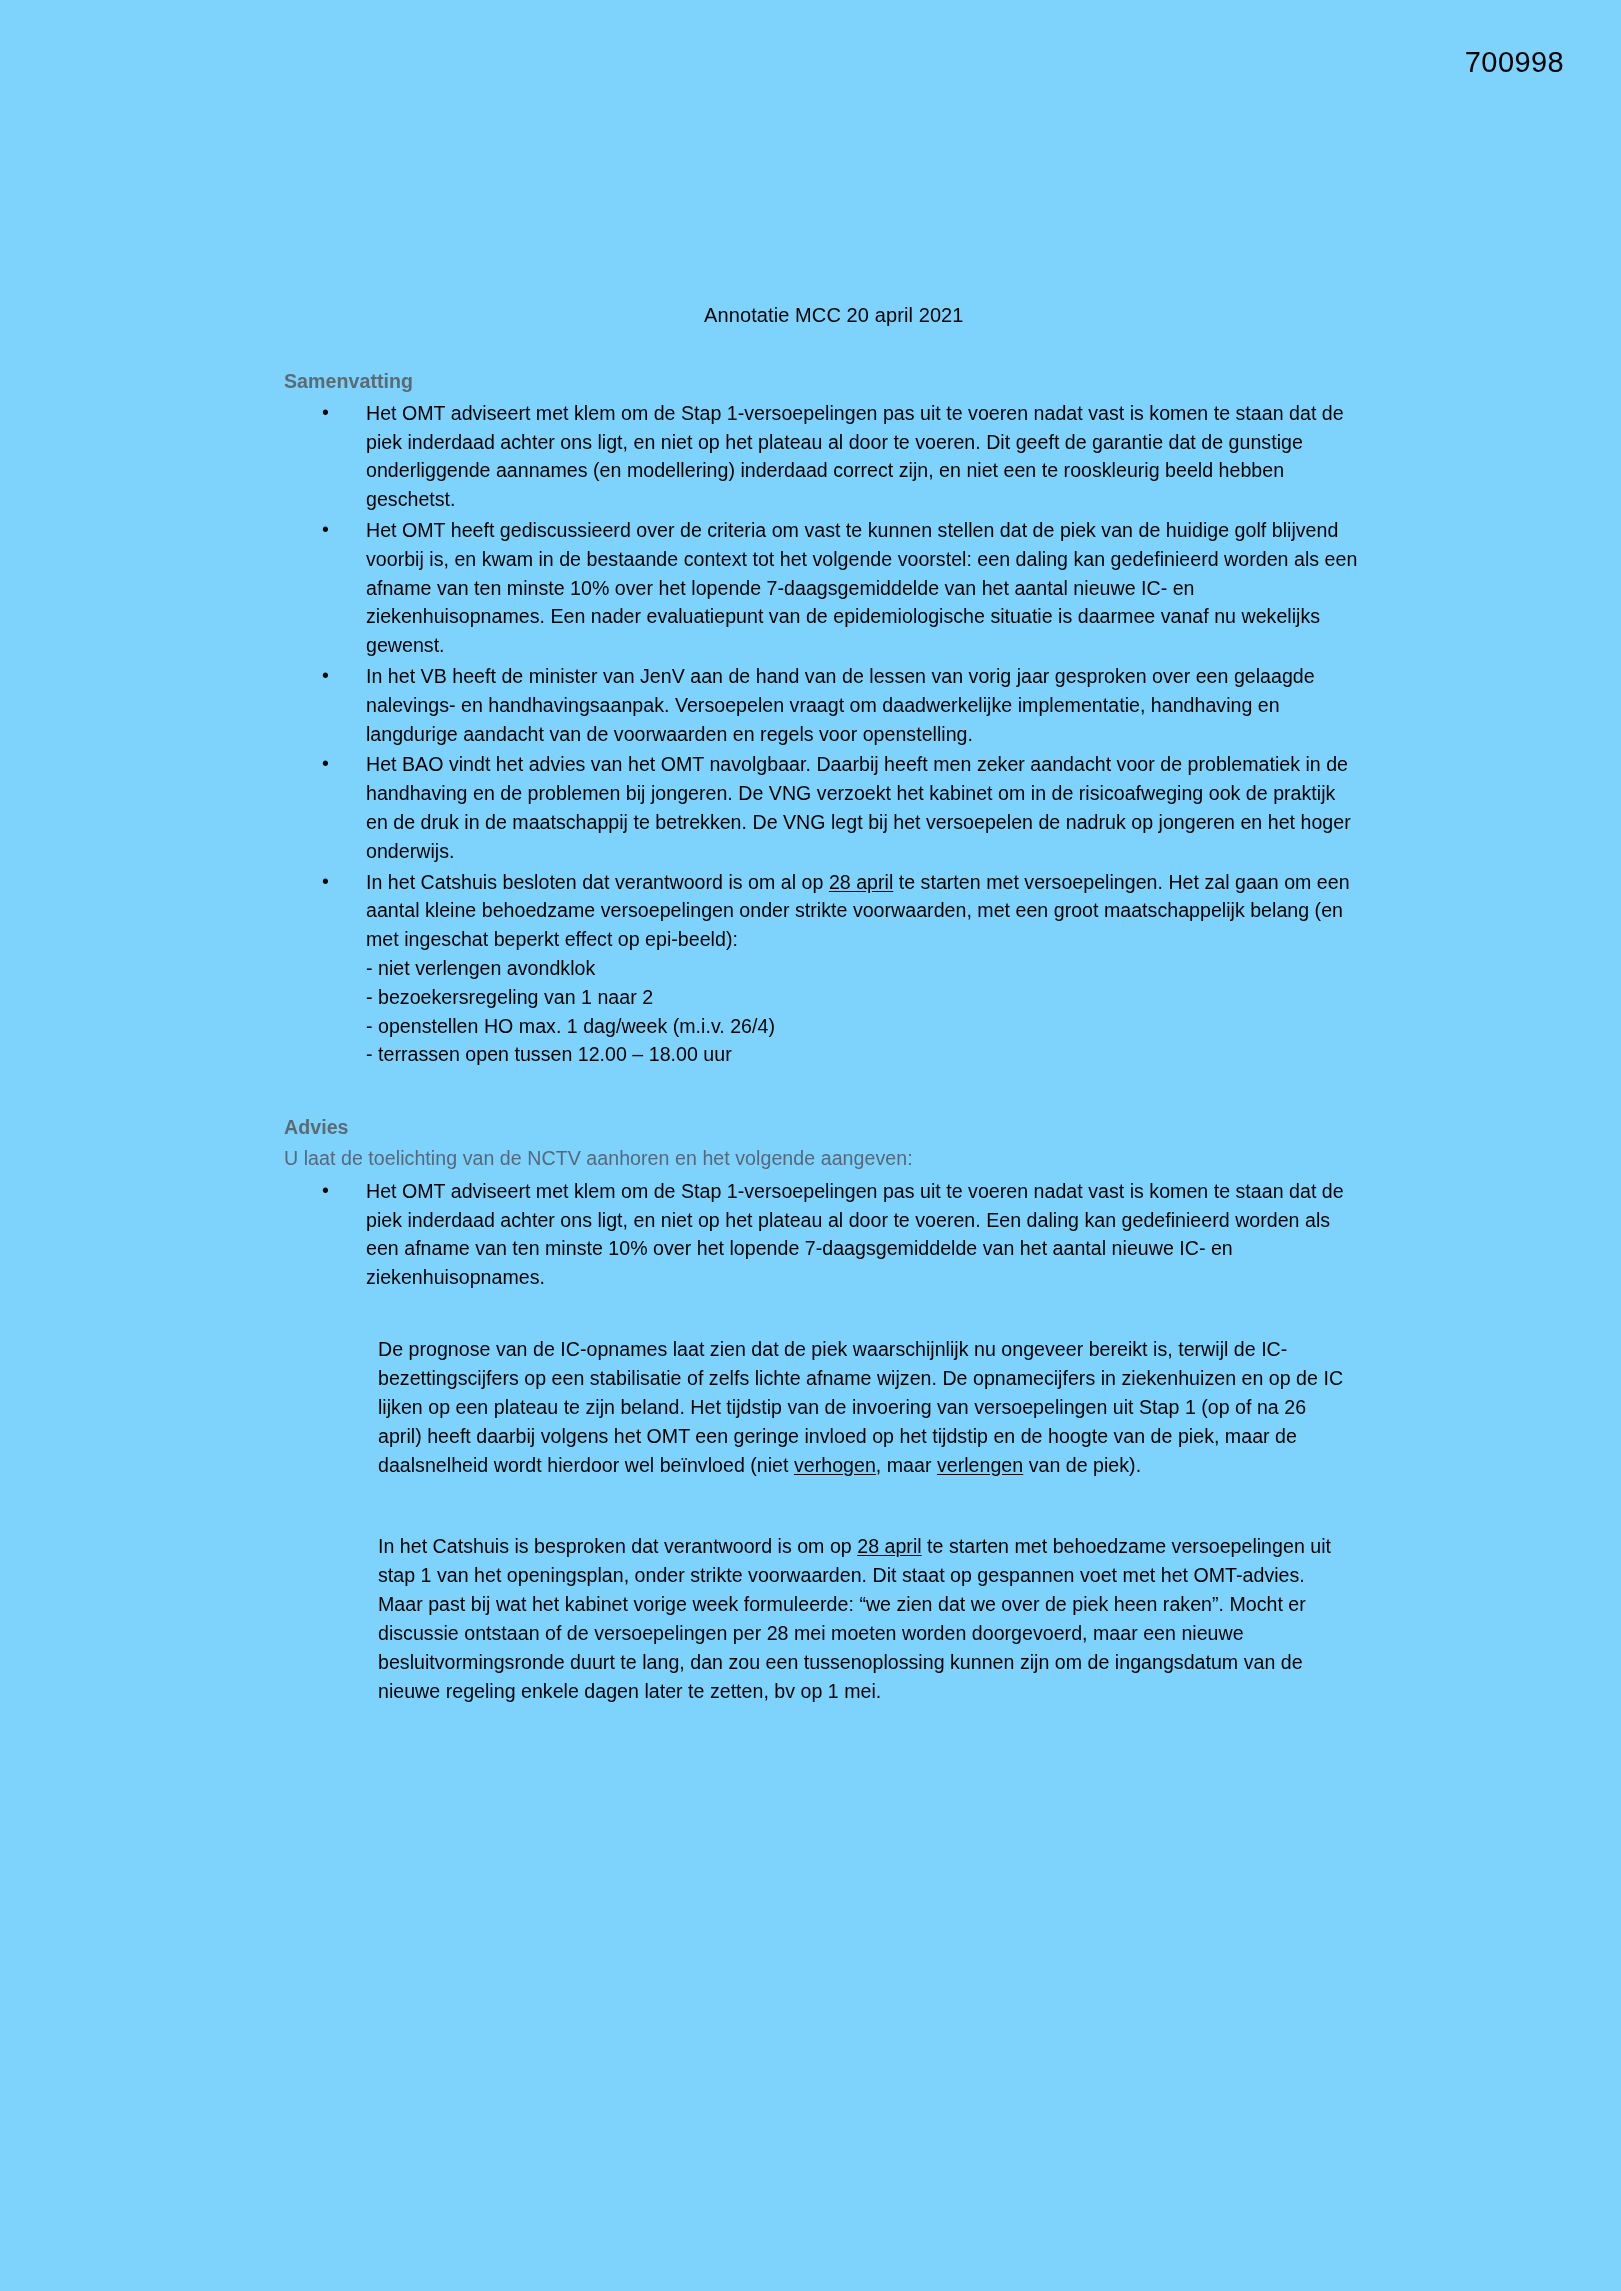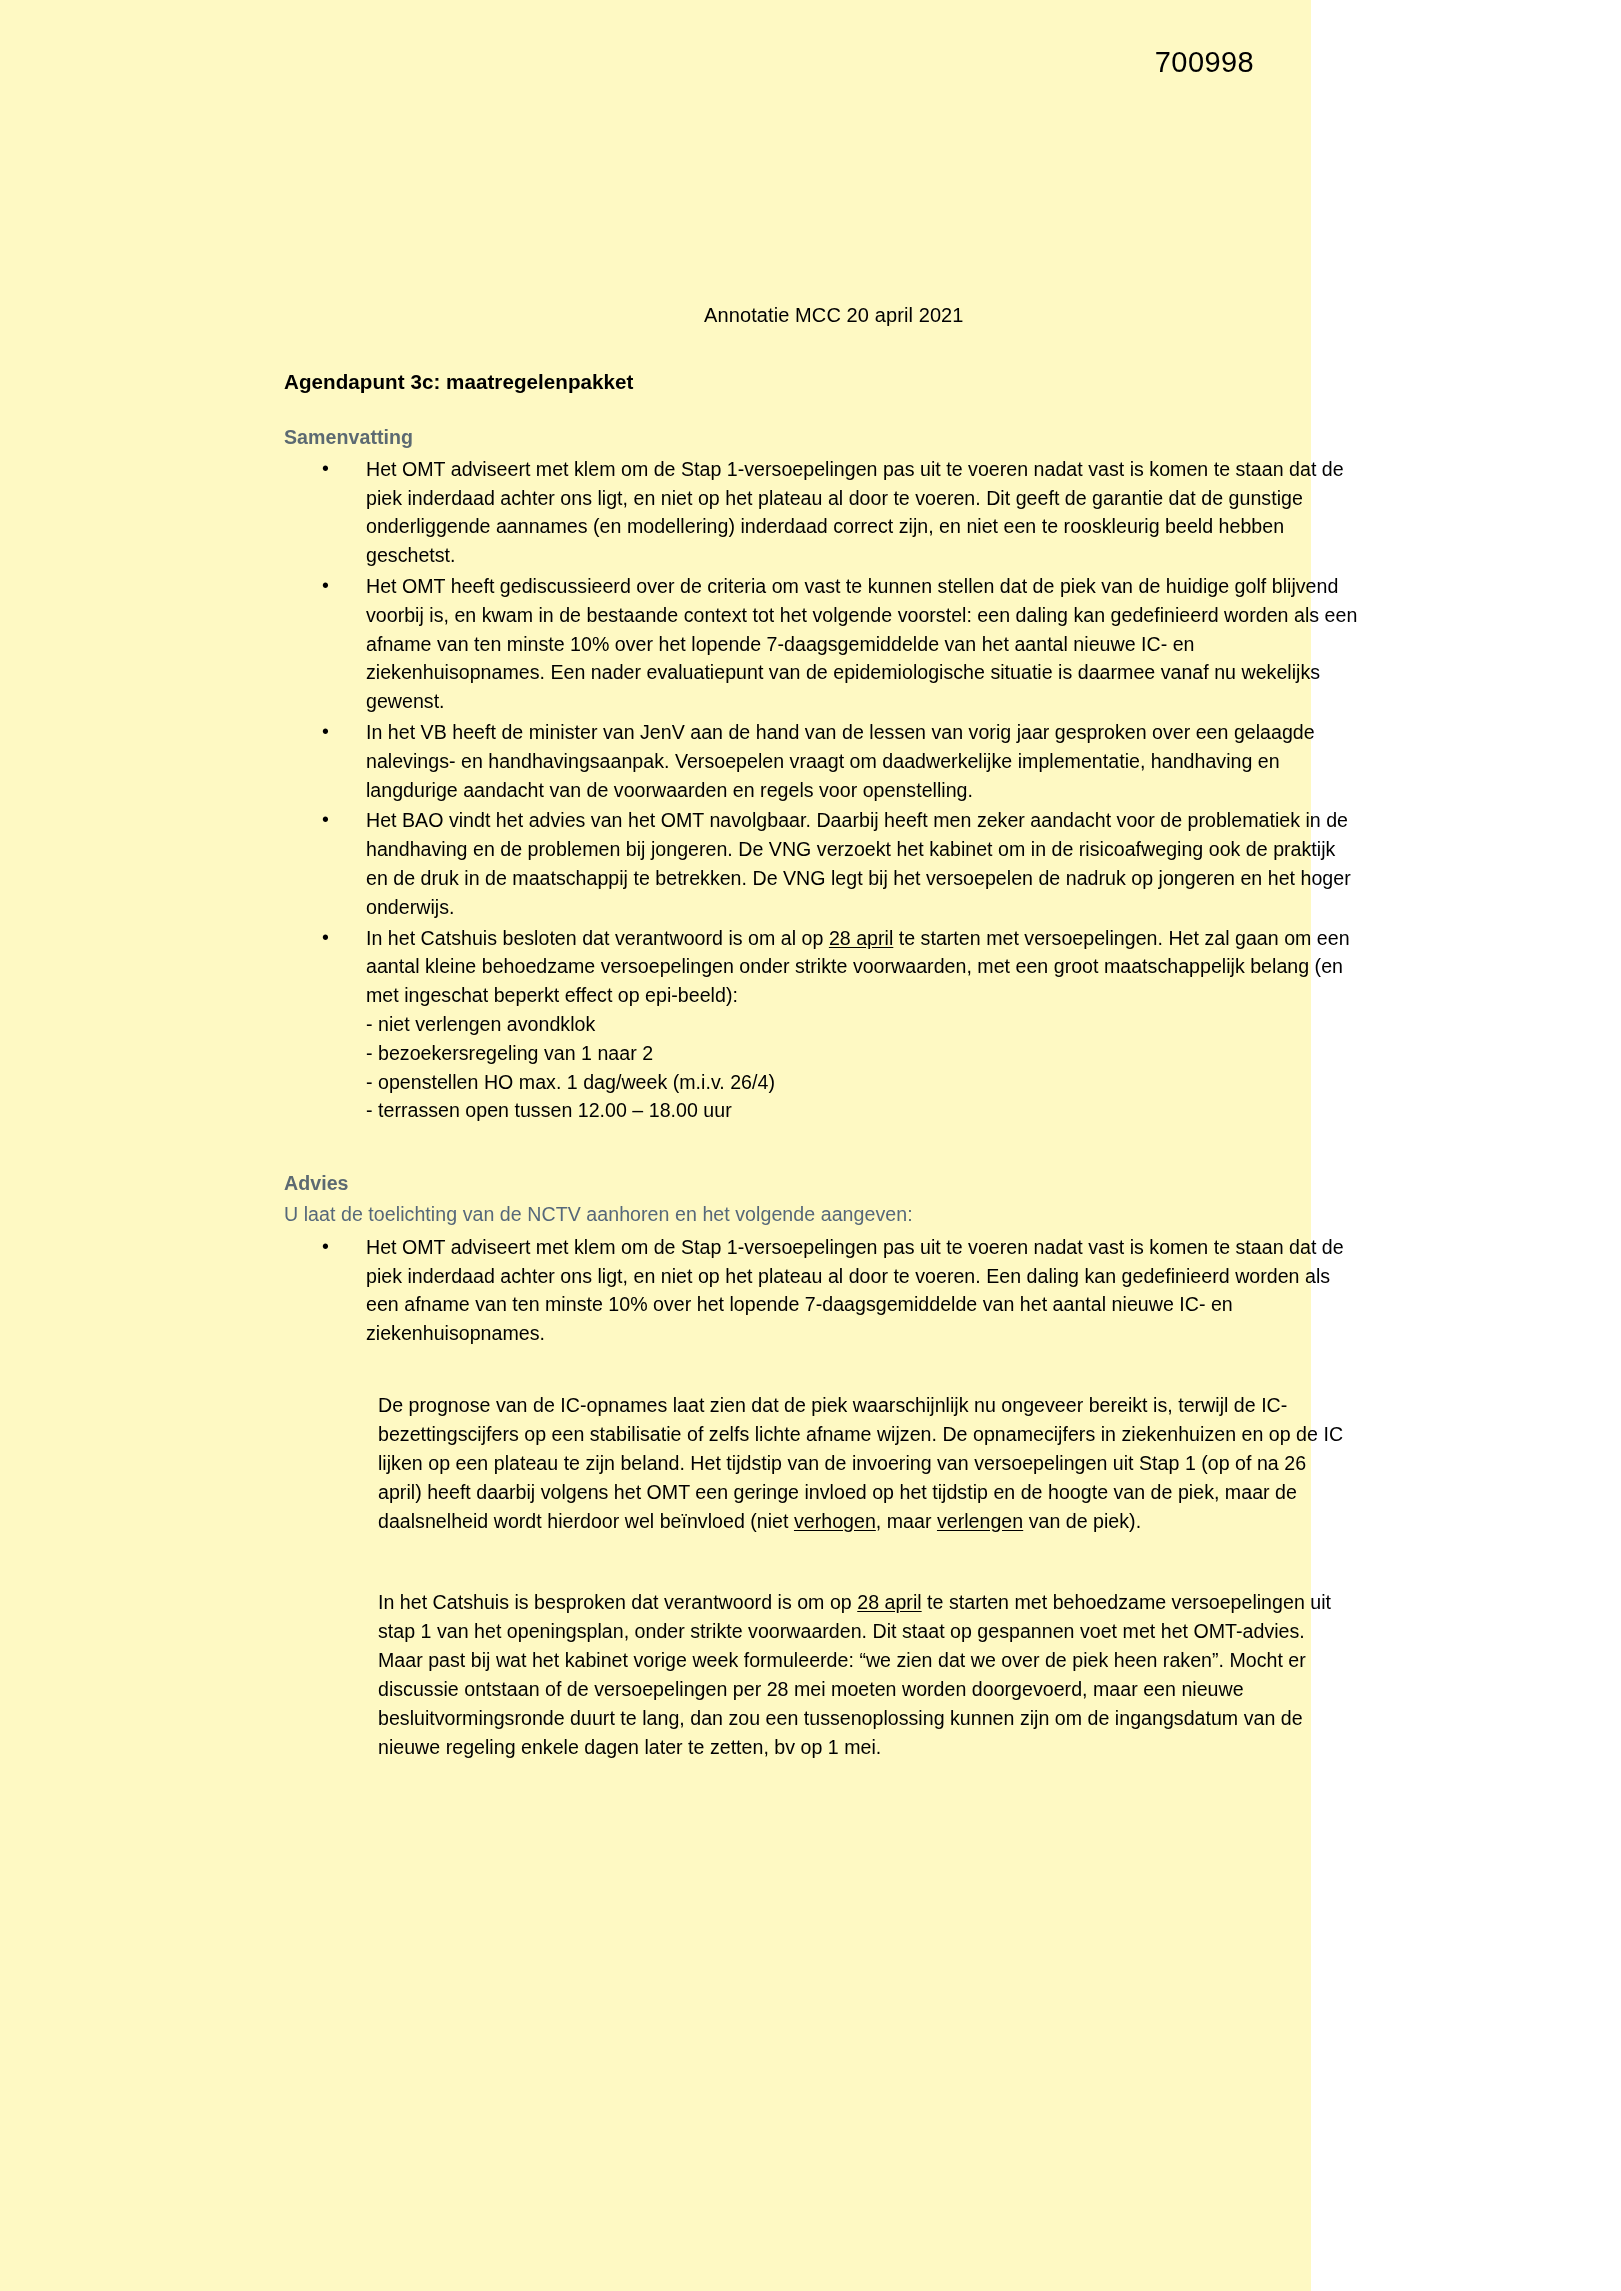--- a/index.html
+++ b/index.html
@@ -10,23 +10,23 @@
   body {
     width: 1621px;
     height: 2292px;
     font-family: "Liberation Sans", sans-serif;
     color: #000000;
     -webkit-font-smoothing: antialiased;
   }
 
   .page {
     position: relative;
-    width: 1311px;
+    width: 1621px;
     height: 2292px;
-    background: #fef9c3;
+    background: #7dd3fc;
     box-sizing: border-box;
   }
 
   
   .doc-number {
     position: absolute;
     top: 45px;
     right: 57px;
     font-size: 29px;
     font-weight: 400;
@@ -132,21 +132,20 @@
 <body>
 
 <div class="page">
 
   <div class="doc-number">700998</div>
 
   <div class="content">
 
     <div class="doc-title">Annotatie MCC 20 april 2021</div>
 
-    <div class="agenda-heading">Agendapunt 3c: maatregelenpakket</div>
 
     <div class="section-heading">Samenvatting</div>
 
     <ul class="bullets">
       <li><span>Het OMT adviseert met klem om de Stap 1-versoepelingen pas uit te voeren nadat vast is komen te staan dat de piek inderdaad achter ons ligt, en niet op het plateau al door te voeren. Dit geeft de garantie dat de gunstige onderliggende aannames (en modellering) inderdaad correct zijn, en niet een te rooskleurig beeld hebben geschetst.</span></li>
       <li><span>Het OMT heeft gediscussieerd over de criteria om vast te kunnen stellen dat de piek van de huidige golf blijvend voorbij is, en kwam in de bestaande context tot het volgende voorstel: een daling kan gedefinieerd worden als een afname van ten minste 10% over het lopende 7-daagsgemiddelde van het aantal nieuwe IC- en ziekenhuisopnames. Een nader evaluatiepunt van de epidemiologische situatie is daarmee vanaf nu wekelijks gewenst.</span></li>
       <li><span>In het VB heeft de minister van JenV aan de hand van de lessen van vorig jaar gesproken over een gelaagde nalevings- en handhavingsaanpak. Versoepelen vraagt om daadwerkelijke implementatie, handhaving en langdurige aandacht van de voorwaarden en regels voor openstelling.</span></li>
       <li><span>Het BAO vindt het advies van het OMT navolgbaar. Daarbij heeft men zeker aandacht voor de problematiek in de handhaving en de problemen bij jongeren. De VNG verzoekt het kabinet om in de risicoafweging ook de praktijk en de druk in de maatschappij te betrekken. De VNG legt bij het versoepelen de nadruk op jongeren en het hoger onderwijs.</span></li>
       <li>
         <span>In het Catshuis besloten dat verantwoord is om al op </span><u>28 april</u><span> te starten met versoepelingen. Het zal gaan om een aantal kleine behoedzame versoepelingen onder strikte voorwaarden, met een groot maatschappelijk belang (en met ingeschat beperkt effect op epi-beeld):</span>

